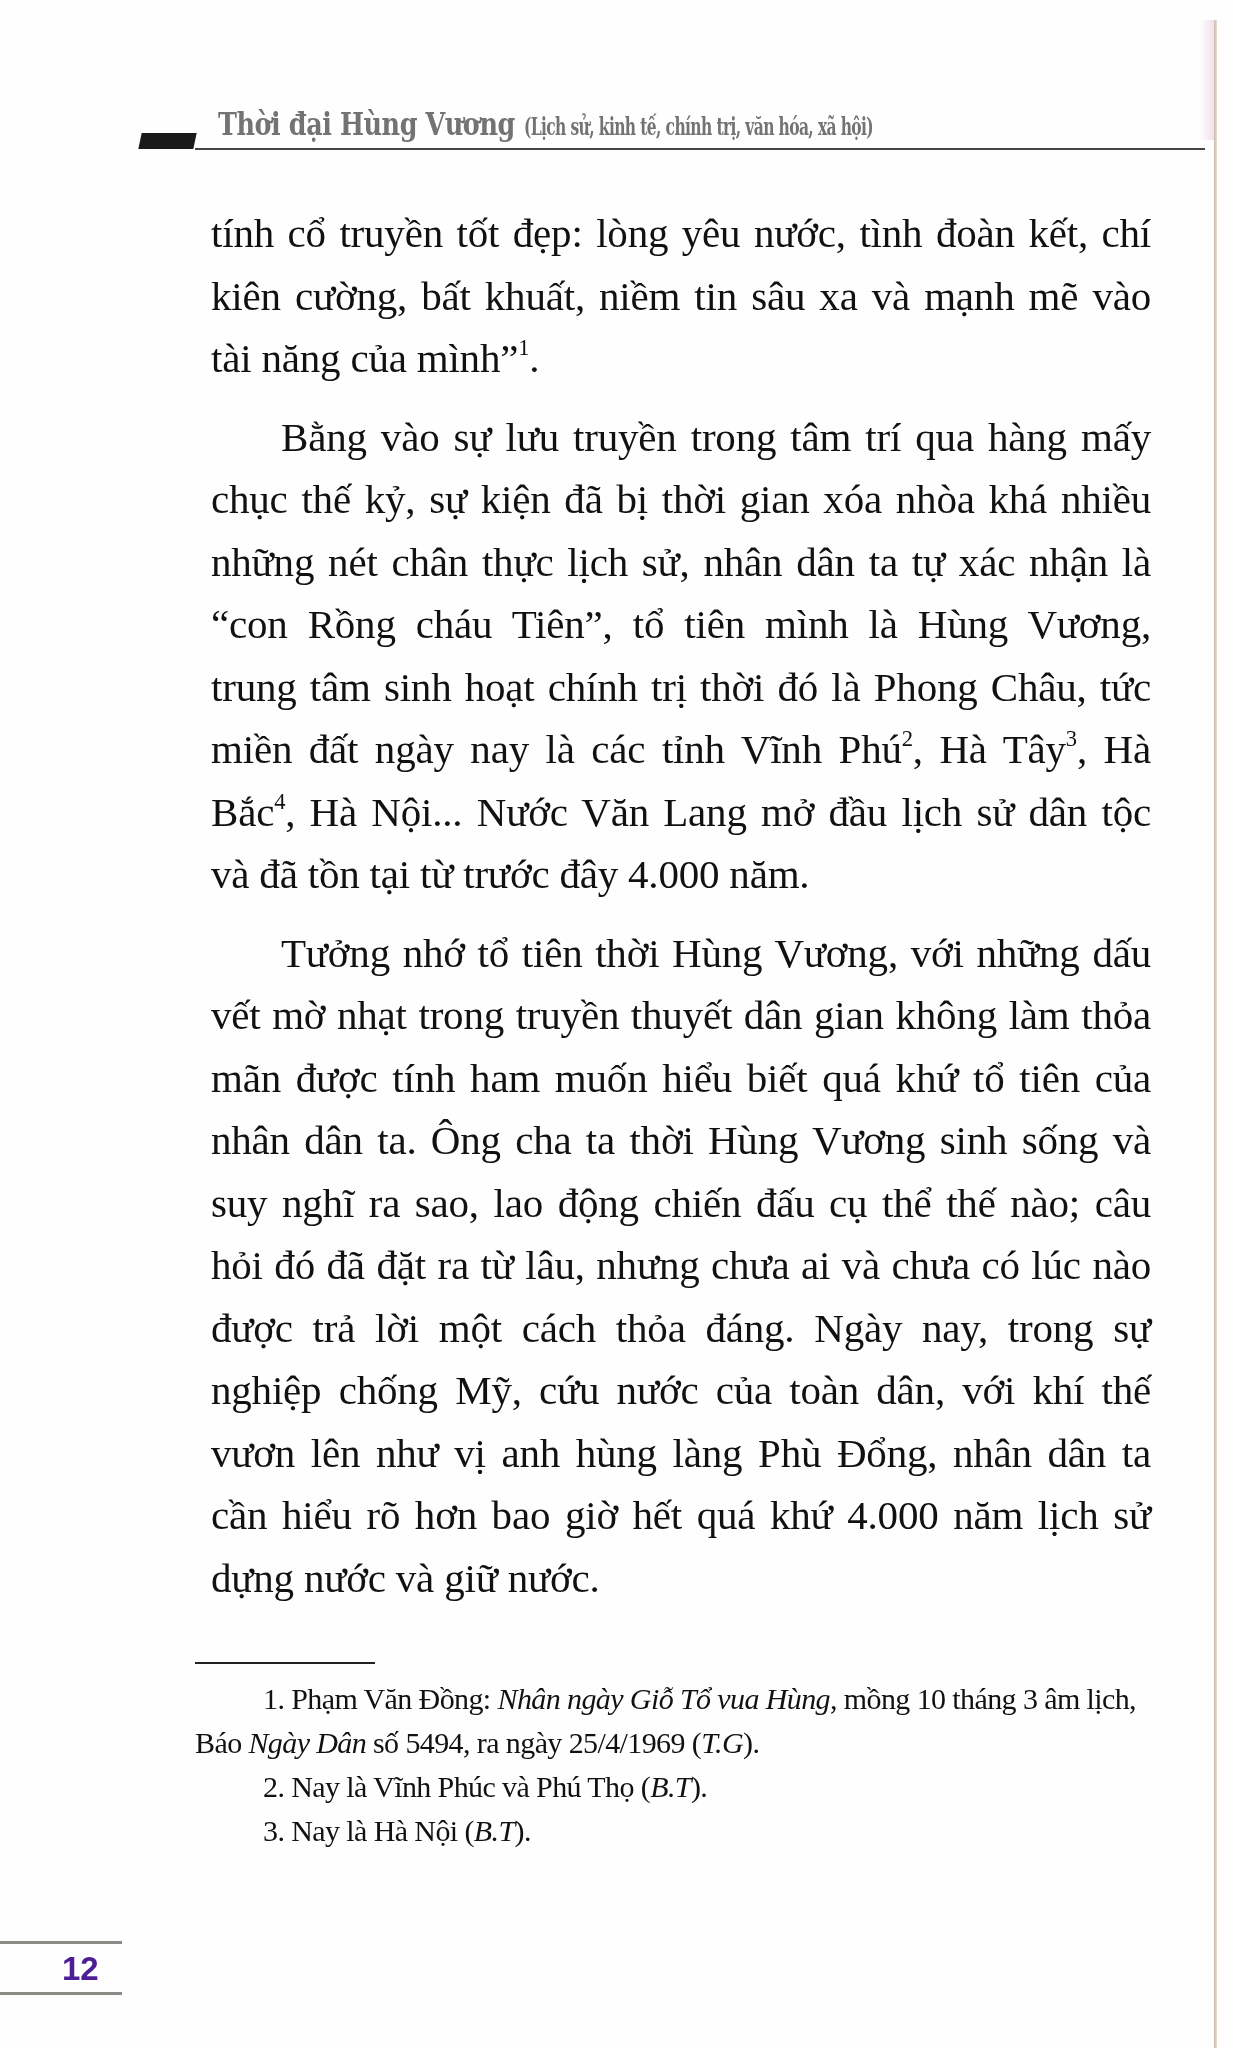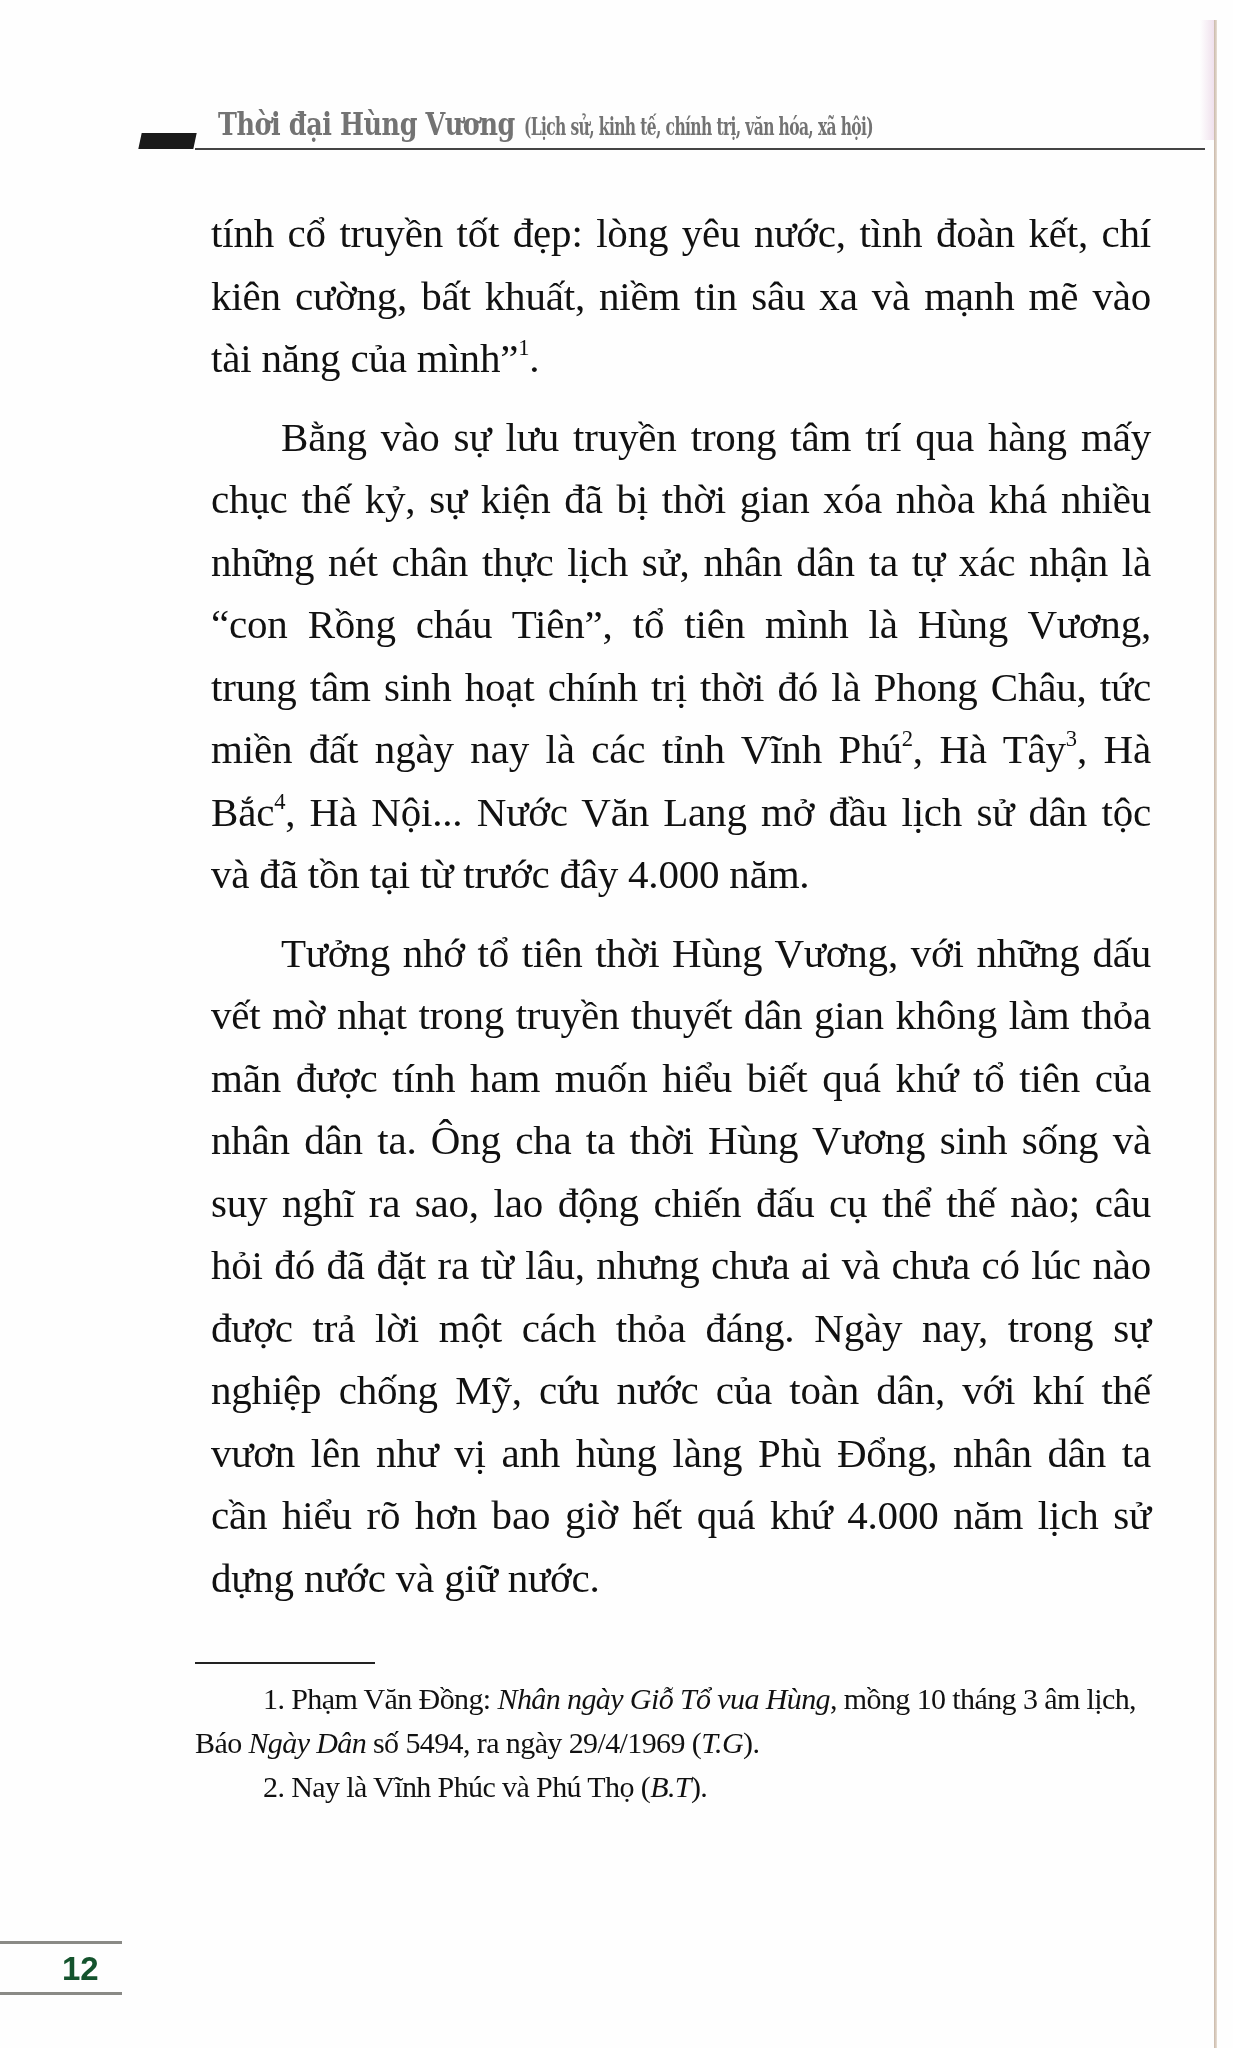--- a/index.html
+++ b/index.html
@@ -140,21 +140,21 @@
     }
     .pn-rule-top { top: 1941px; }
     .pn-rule-bottom { top: 1992px; }
     .page-number {
       position: absolute;
       left: 62px;
       top: 1950px;
       font-family: "Liberation Sans", sans-serif;
       font-weight: bold;
       font-size: 33px;
-      color: #14532d;
+      color: #4c1d95;
     }
   </style>
 </head>
 <body>
 
 <div class="page-edge-shade"></div>
 <div class="page-edge"></div>
 
 <div class="header">
   <div class="header-block"></div>
@@ -167,19 +167,20 @@
 
 <div class="body-text">
   <p class="first"><span>tính cổ truyền tốt đẹp: lòng yêu nước, tình đoàn kết, chí kiên cường, bất khuất, niềm tin sâu xa và mạnh mẽ vào tài năng của mình”</span><sup>1</sup><span>.</span></p>
   <p class="indent"><span>Bằng vào sự lưu truyền trong tâm trí qua hàng mấy chục thế kỷ, sự kiện đã bị thời gian xóa nhòa khá nhiều những nét chân thực lịch sử, nhân dân ta tự xác nhận là “con Rồng cháu Tiên”, tổ tiên mình là Hùng Vương, trung tâm sinh hoạt chính trị thời đó là Phong Châu, tức miền đất ngày nay là các tỉnh Vĩnh Phú</span><sup>2</sup><span>, Hà Tây</span><sup>3</sup><span>, Hà Bắc</span><sup>4</sup><span>, Hà Nội... Nước Văn Lang mở đầu lịch sử dân tộc và đã tồn tại từ trước đây 4.000 năm.</span></p>
   <p class="indent">Tưởng nhớ tổ tiên thời Hùng Vương, với những dấu vết mờ nhạt trong truyền thuyết dân gian không làm thỏa mãn được tính ham muốn hiểu biết quá khứ tổ tiên của nhân dân ta. Ông cha ta thời Hùng Vương sinh sống và suy nghĩ ra sao, lao động chiến đấu cụ thể thế nào; câu hỏi đó đã đặt ra từ lâu, nhưng chưa ai và chưa có lúc nào được trả lời một cách thỏa đáng. Ngày nay, trong sự nghiệp chống Mỹ, cứu nước của toàn dân, với khí thế vươn lên như vị anh hùng làng Phù Đổng, nhân dân ta cần hiểu rõ hơn bao giờ hết quá khứ 4.000 năm lịch sử dựng nước và giữ nước.</p>
 </div>
 
 <div class="fn-rule"></div>
 
 <div class="footnotes fn-body">
-  <p><span>1.</span> <span>Phạm Văn Đồng:</span> <i>Nhân ngày Giỗ Tổ vua Hùng</i><span>, mồng 10 tháng 3 âm lịch, Báo</span> <i>Ngày Dân</i> <span>số 5494, ra ngày 29/4/1969 (</span><i>T.G</i><span>).</span></p>
+  <p><span>1.</span> <span>Phạm Văn Đồng:</span> <i>Nhân ngày Giỗ Tổ vua Hùng</i><span>, mồng 10 tháng 3 âm lịch, Báo</span> <i>Ngày Dân</i> <span>số 5494, ra ngày 25/4/1969 (</span><i>T.G</i><span>).</span></p>
   <p><span>2.</span> <span>Nay là Vĩnh Phúc và Phú Thọ (</span><i>B.T</i><span>).</span></p>
+  <p><span>3.</span> <span>Nay là Hà Nội (</span><i>B.T</i><span>).</span></p>
 </div>
 
 <div class="pn-rule-top"></div>
 <div class="page-number">12</div>
 <div class="pn-rule-bottom"></div>
 
 </body></html>

